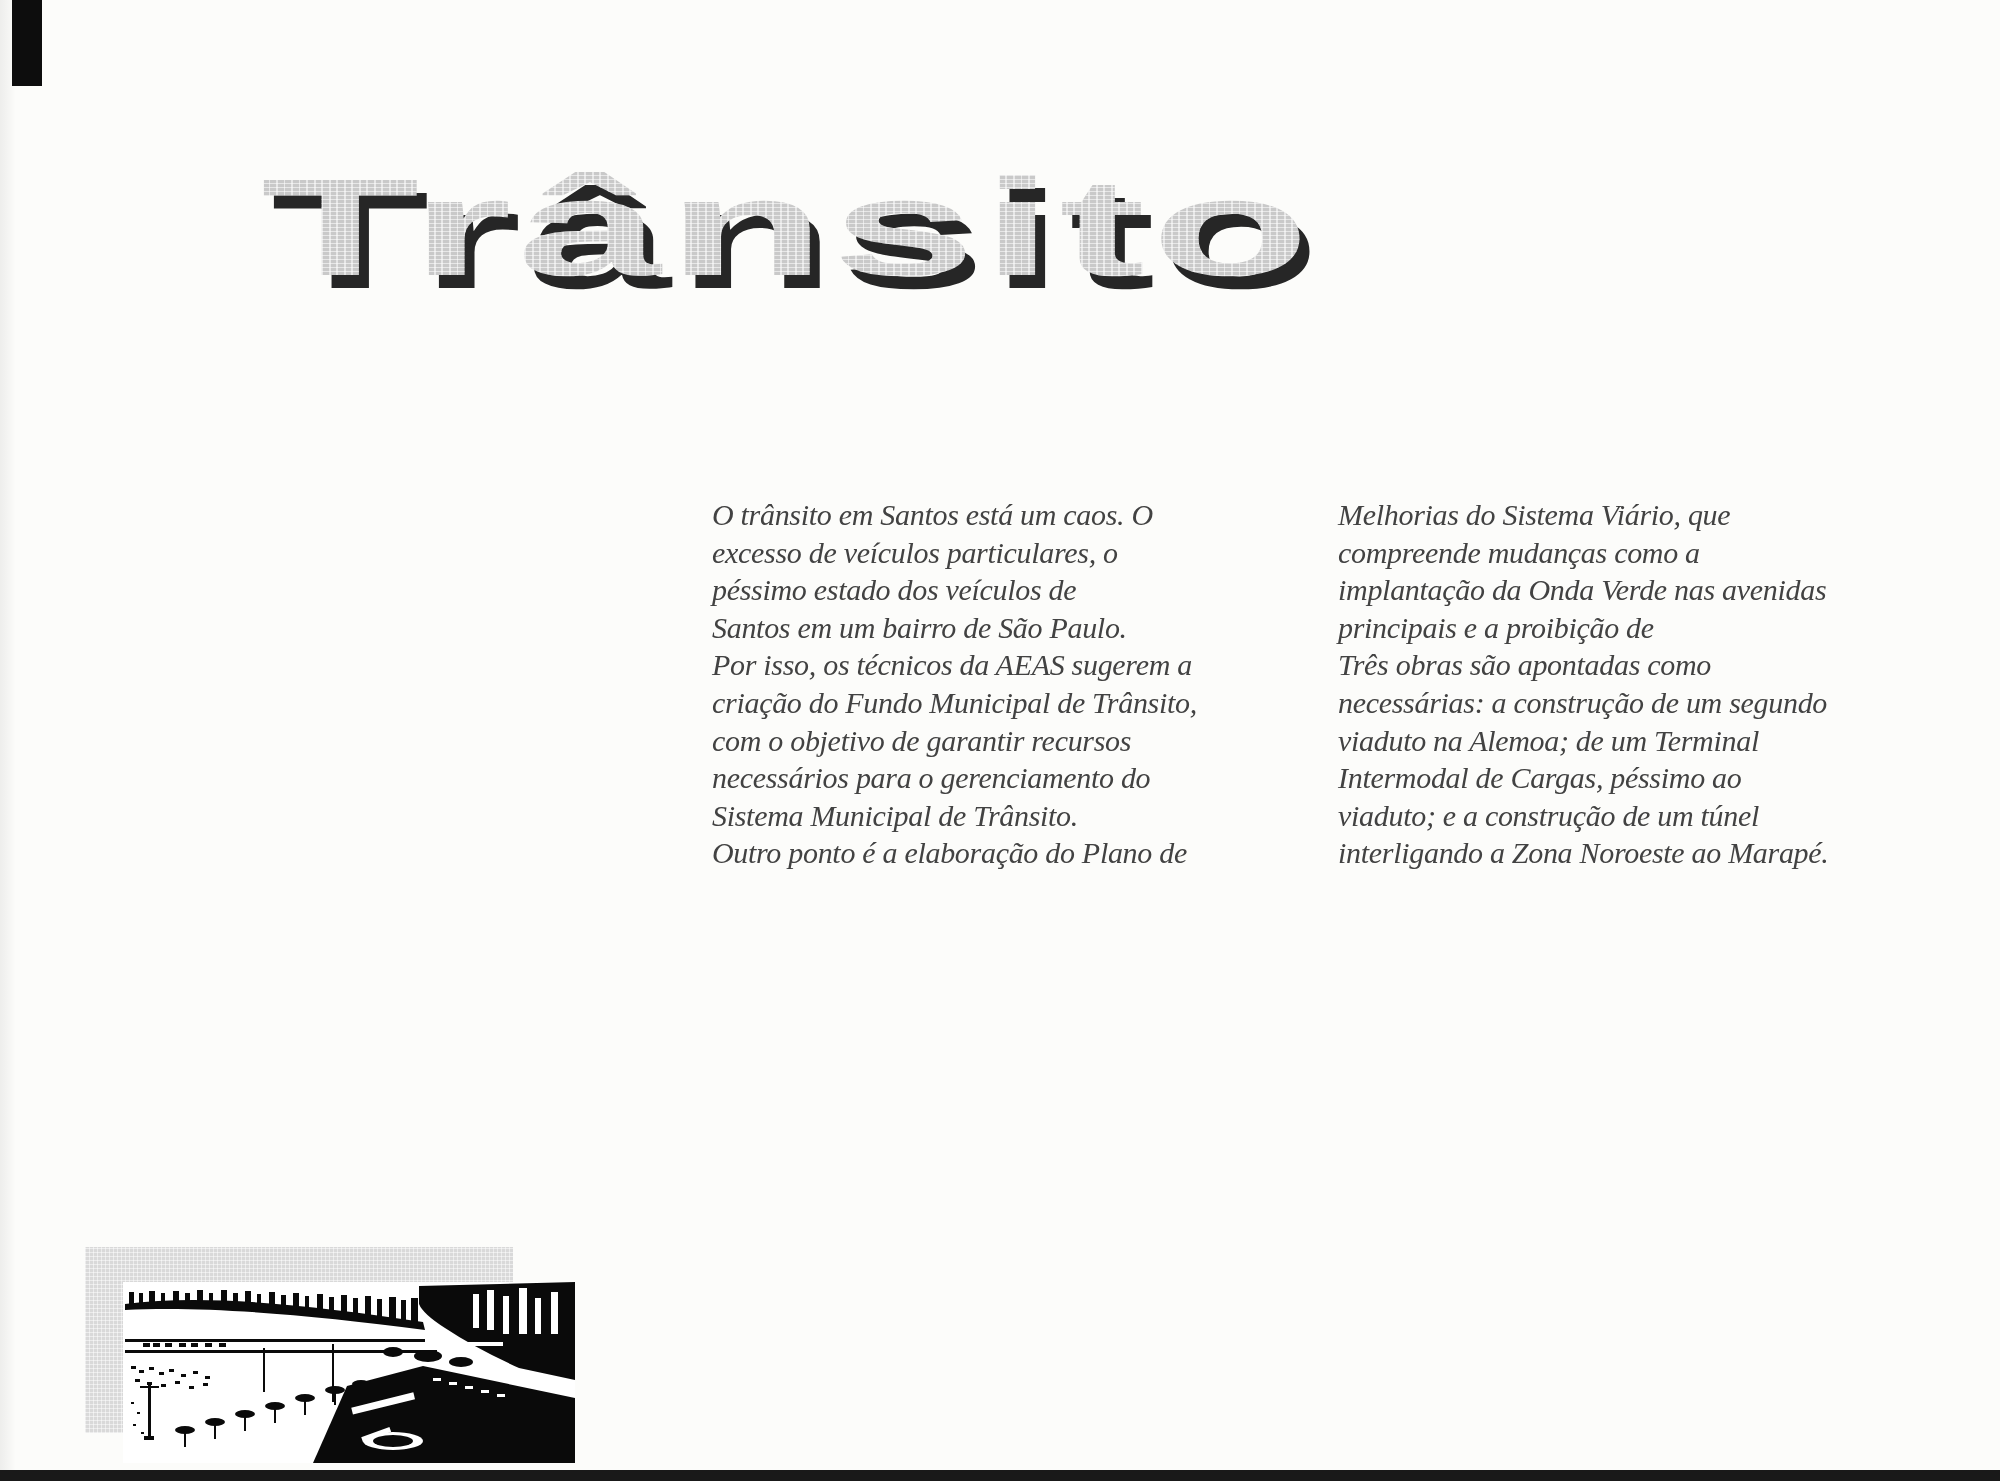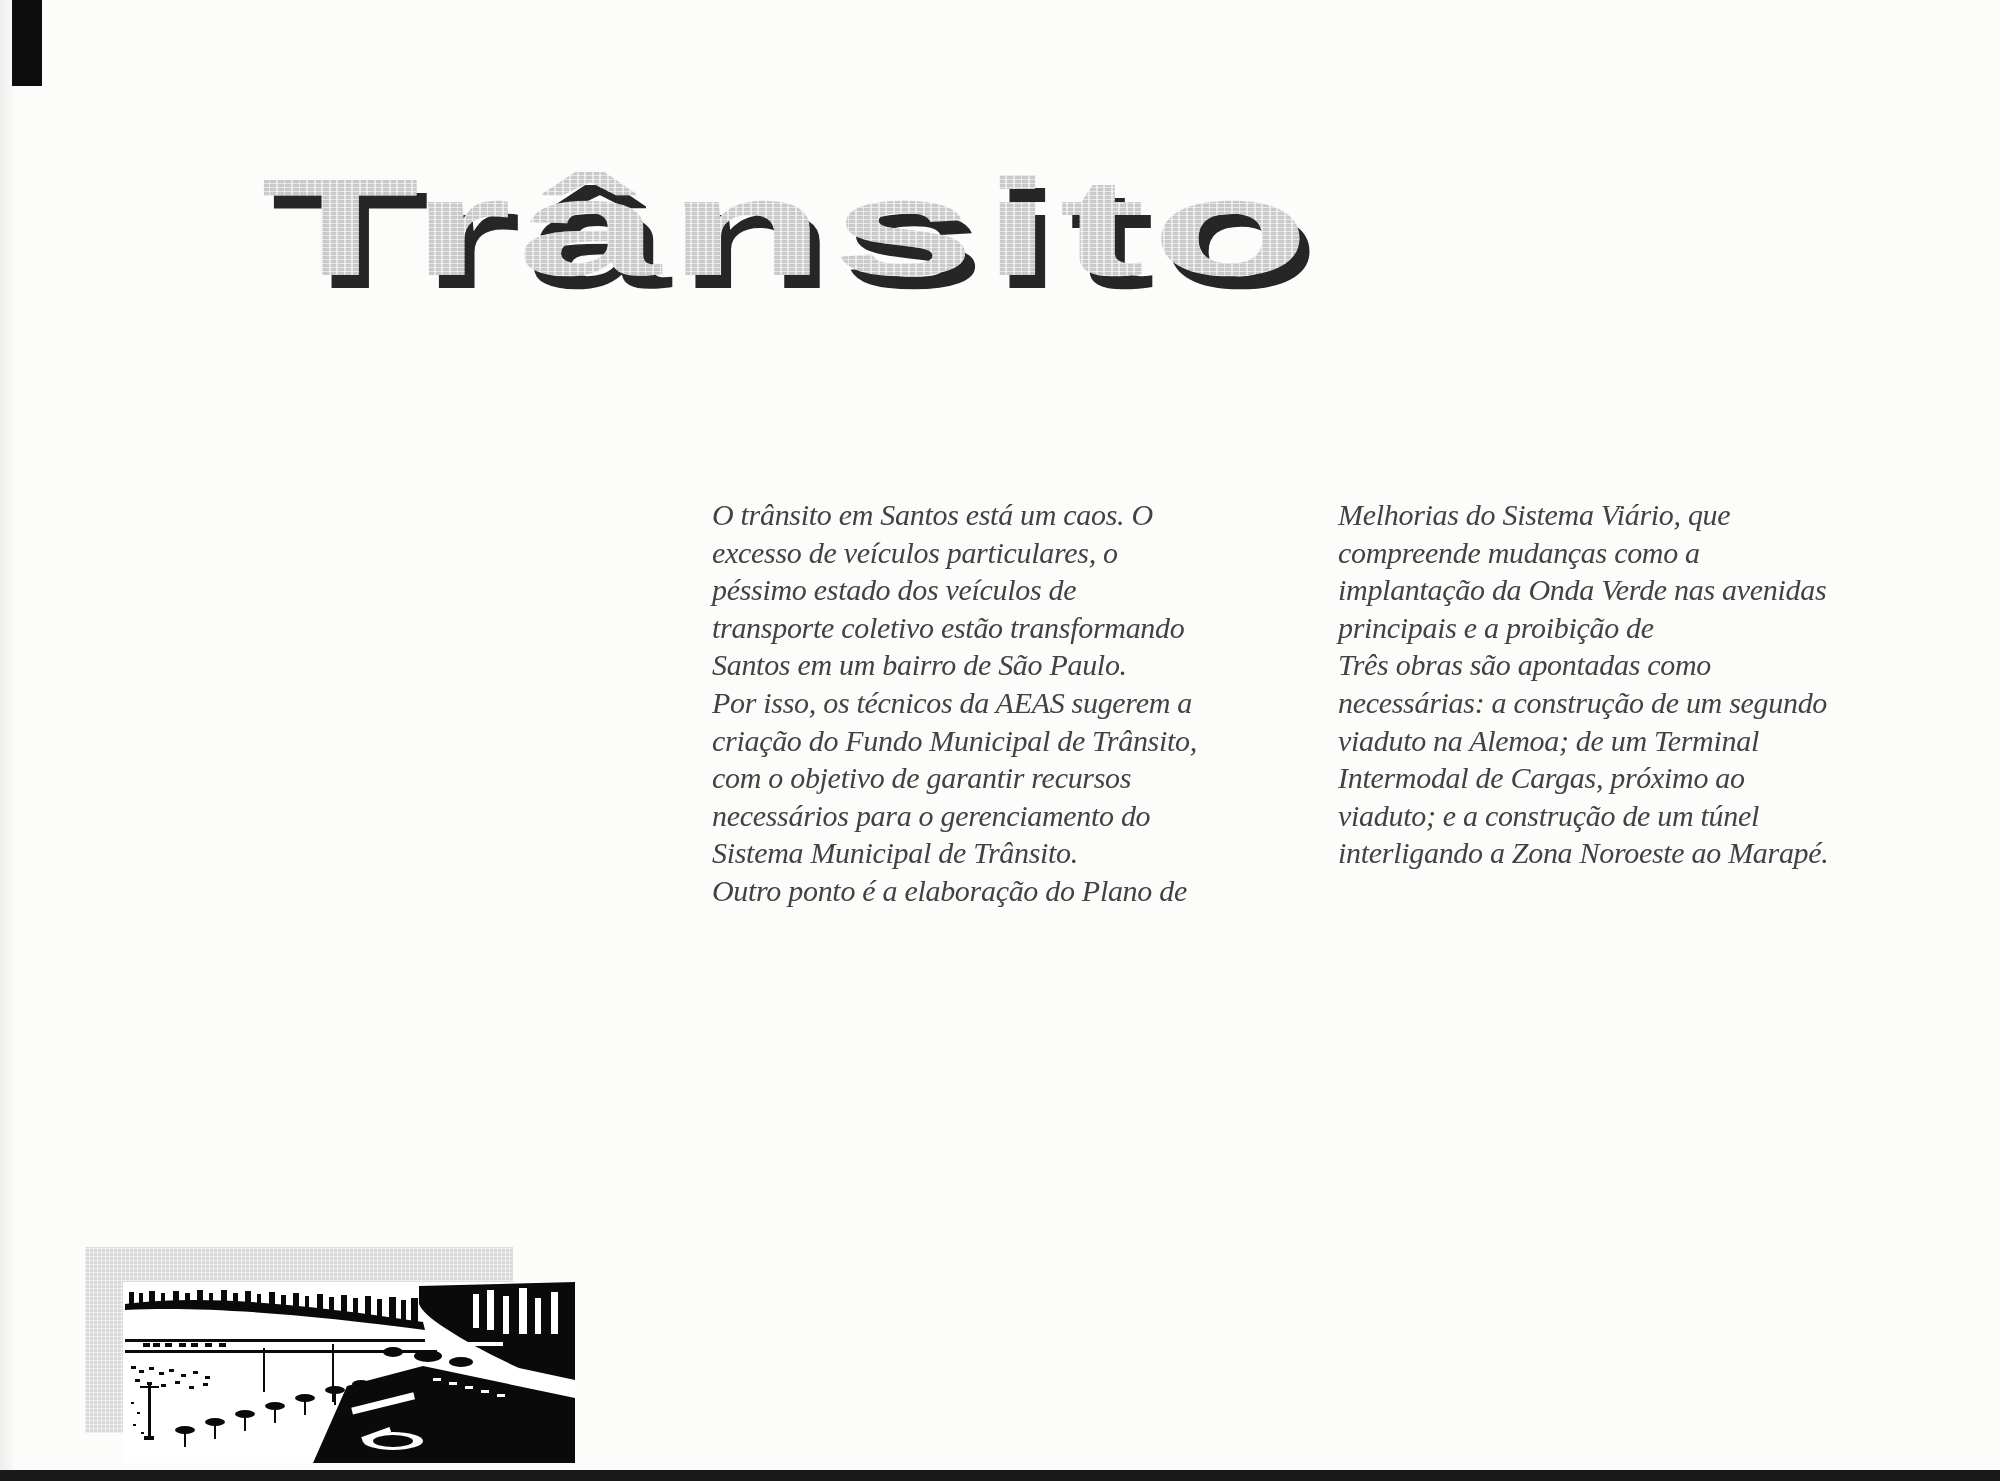--- a/index.html
+++ b/index.html
@@ -74,39 +74,38 @@
 
   <h1 class="title-wrap">
     <span class="title-layer title-shadow" aria-hidden="true">Trânsito</span>
     <span class="title-layer title-fill">Trânsito</span>
   </h1>
 
   <div class="col col-left">
       <span class="line">O trânsito em Santos está um caos. O</span>
       <span class="line">excesso de veículos particulares, o</span>
       <span class="line">péssimo estado dos veículos de</span>
-      <span class="line">transporte coletivo estão transformando</span>
       <span class="line">Santos em um bairro de São Paulo.</span>
       <span class="line">Por isso, os técnicos da AEAS sugerem a</span>
       <span class="line">criação do Fundo Municipal de Trânsito,</span>
       <span class="line">com o objetivo de garantir recursos</span>
       <span class="line">necessários para o gerenciamento do</span>
       <span class="line">Sistema Municipal de Trânsito.</span>
       <span class="line">Outro ponto é a elaboração do Plano de</span>
     </div>
 
   <div class="col col-right">
       <span class="line">Melhorias do Sistema Viário, que</span>
       <span class="line">compreende mudanças como a</span>
       <span class="line">implantação da Onda Verde nas avenidas</span>
       <span class="line">principais e a proibição de</span>
       <span class="line">Três obras são apontadas como</span>
       <span class="line">necessárias: a construção de um segundo</span>
       <span class="line">viaduto na Alemoa; de um Terminal</span>
-      <span class="line">Intermodal de Cargas, próximo ao</span>
+      <span class="line">Intermodal de Cargas, péssimo ao</span>
       <span class="line">viaduto; e a construção de um túnel</span>
       <span class="line">interligando a Zona Noroeste ao Marapé.</span>
     </div>
 
   <div class="photo-backdrop"></div>
 
   <div class="photo">
     <svg viewBox="0 0 452 181" preserveAspectRatio="none">
       <rect x="0" y="0" width="452" height="181" fill="#ffffff"></rect>
 

